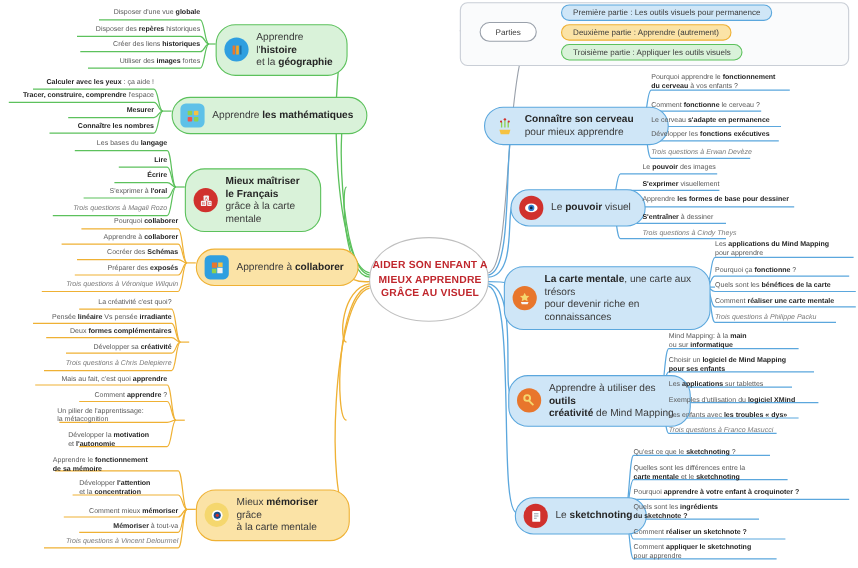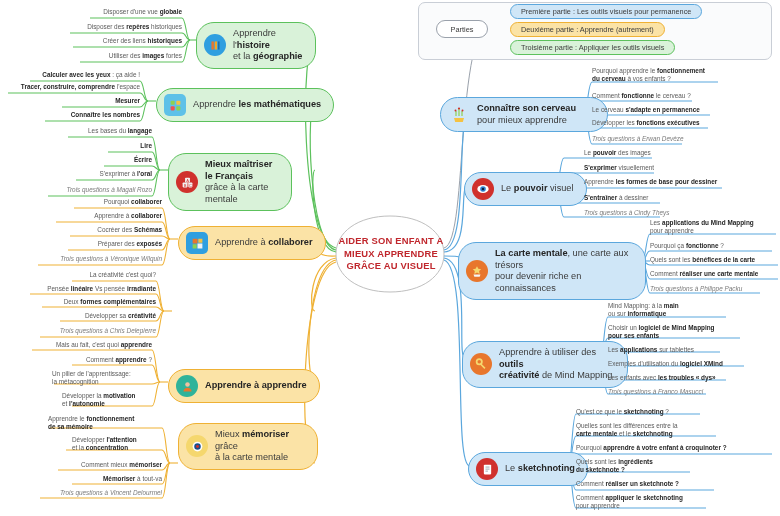--- a/index.html
+++ b/index.html
@@ -233,31 +233,22 @@
         <path d="M2 2h6v6H2z" fill="#e8762c"></path>
         <path d="M9 2h5v5H9z" fill="#f5c242"></path>
         <path d="M2 9h5v5H2z" fill="#8ed14f"></path>
         <path d="M8 8h6v6H8z" fill="#f2f2f2"></path>
       </svg>
     </span>
     <span class="lbl">Apprendre à <b>collaborer</b></span>
   </div>
 
 
-  <div class="branch orange" style="left:168px; top:369px;">
-    <span class="ico" style="background:#2fb39a;">
-      <svg width="13" height="13" viewBox="0 0 16 16">
-        <circle cx="8" cy="5.5" r="2.8" fill="#f0c0a0"></circle>
-        <path d="M3 14c0-3 2.4-4.6 5-4.6S13 11 13 14z" fill="#e8762c"></path>
-      </svg>
-    </span>
-    <span class="lbl"><b>Apprendre à apprendre</b></span>
-  </div>
-
-  <div class="branch orange wrap" style="left:178px; top:423px; width:140px;">
+
+  <div class="branch orange wrap" style="left:178px; top:445px; width:140px;">
     <span class="ico" style="background:#f5d76e;">
       <svg width="13" height="13" viewBox="0 0 16 16">
         <circle cx="8" cy="8" r="6" fill="#fff"></circle>
         <circle cx="8" cy="8" r="4" fill="#1b4f8a"></circle>
         <circle cx="8" cy="8" r="1.8" fill="#d0312d"></circle>
       </svg>
     </span>
     <span class="lbl">Mieux <b>mémoriser</b> grâce<br>à la carte mentale</span>
   </div>
 

